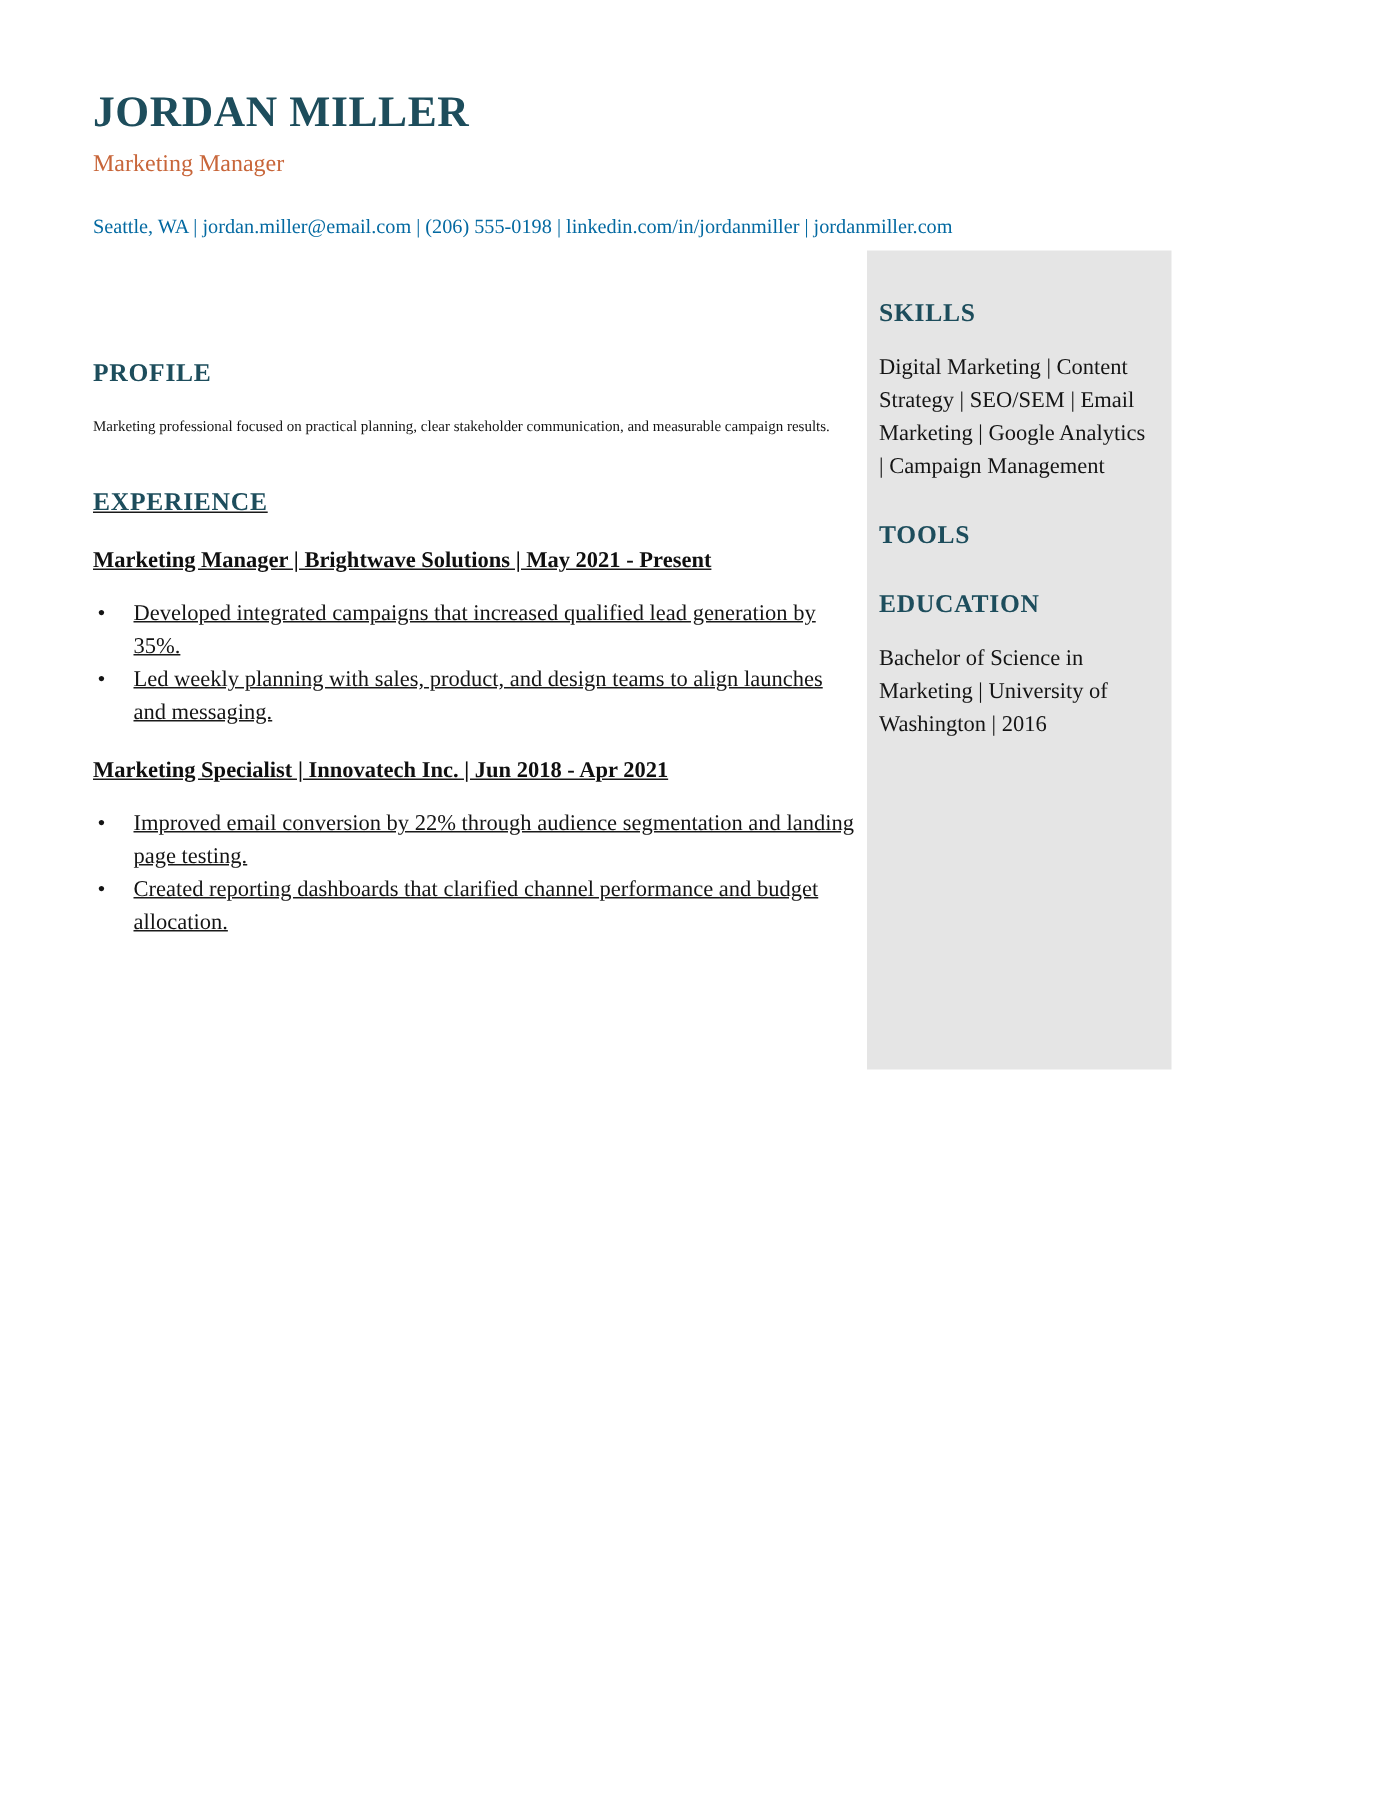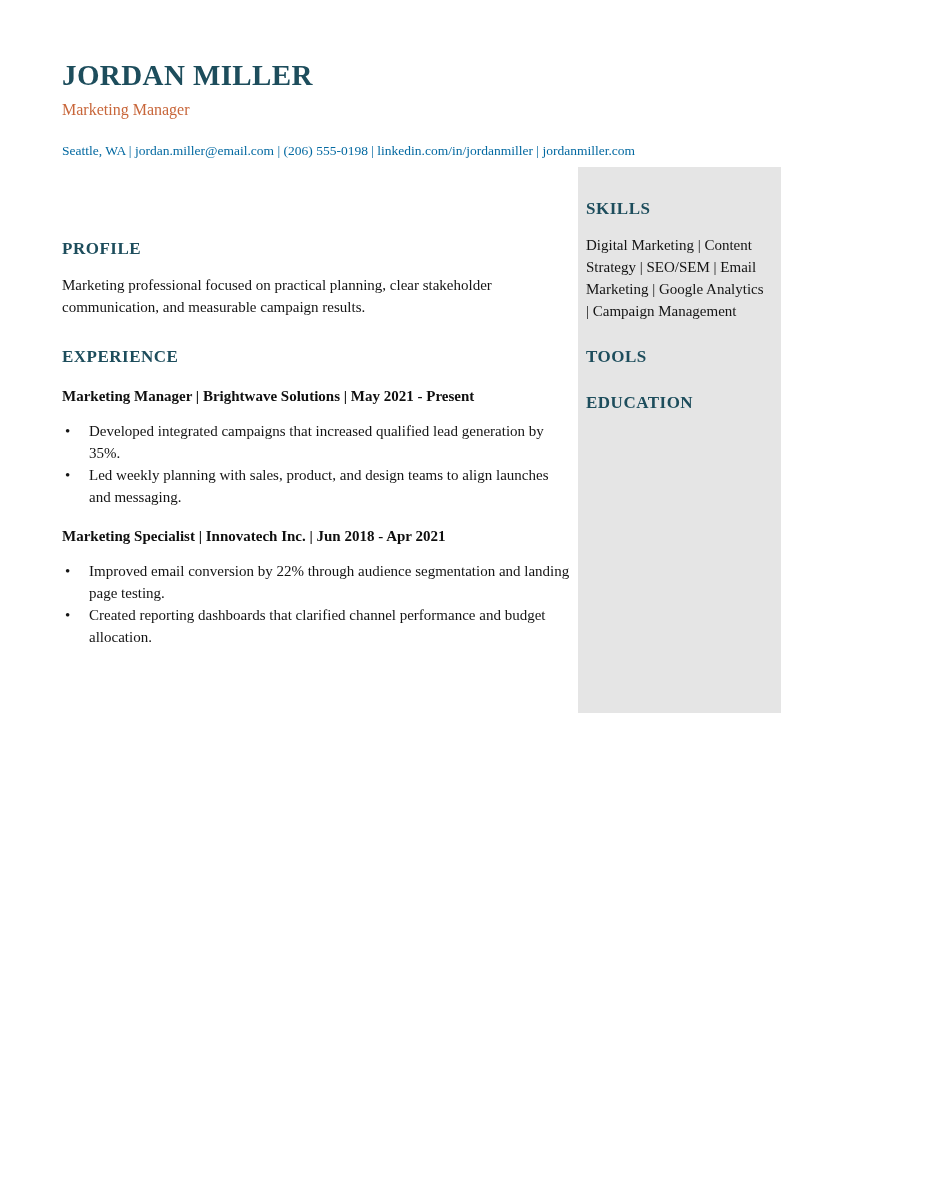--- a/index.html
+++ b/index.html
@@ -67,27 +67,27 @@
   .sec-heading {
     font-size: 17px;
     font-weight: bold;
     color: #1d4d5c;
     letter-spacing: 0.5px;
     line-height: 22px;
     margin: 0 0 0 0;
   }
 
   .body-text {
-    font-size: 15px;
+    font-size: 10px;
     line-height: 22px;
     color: #141414;
     margin: 14px 0 0 0;
   }
 
-  .block-gap { margin-top: 28px; }
+  .block-gap { margin-top: 28px; text-decoration: underline; }
   .block-gap-sm { margin-top: 24px; }
 
   .job-title {
     font-size: 15px;
     font-weight: bold;
     line-height: 22px;
     color: #0f0f0f;
     margin: 17px 0 0 0;
   }
 
@@ -199,17 +199,18 @@
       <div class="sec-heading">SKILLS</div>
       <p class="side-text">Digital Marketing | Content Strategy | SEO/SEM | Email Marketing | Google Analytics | Campaign Management</p>
     </div>
 
     <div class="side-block">
       <div class="sec-heading">TOOLS</div>
     </div>
 
     <div class="side-block">
       <div class="sec-heading">EDUCATION</div>
+      <p class="side-text">Bachelor of Science in Marketing | University of Washington | 2016</p>
     </div>
 
   </div>
 
 </div>
 
 </body></html>

